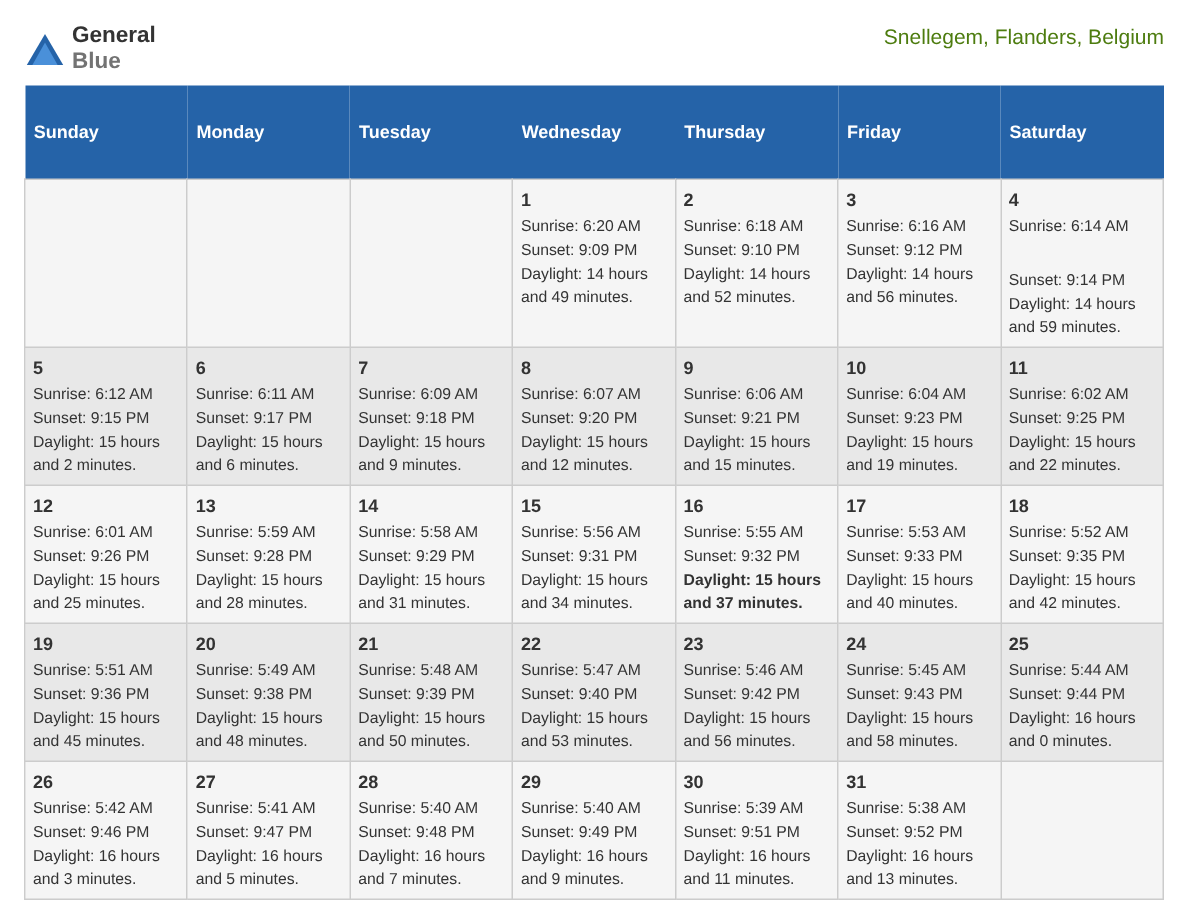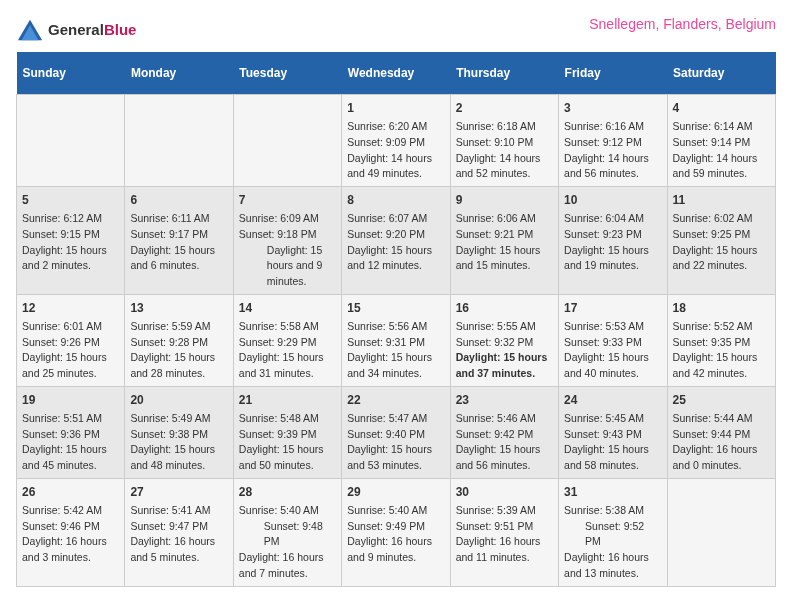--- a/index.html
+++ b/index.html
@@ -16,58 +16,59 @@
       align-items: flex-start;
       margin-bottom: 8px;
     }
     .logo {
       display: flex;
       align-items: center;
       gap: 4px;
     }
     .logo-text {
       display: flex;
+      flex-direction: column;
       line-height: 1.1;
     }
     .logo-general {
       font-size: 15px;
       font-weight: bold;
       color: #333;
     }
     .logo-blue {
       font-size: 15px;
       font-weight: bold;
-      color: #be185d;
+      color: #737373;
     }
     .logo-icon {
       width: 28px;
       height: 28px;
     }
     .title-area {
       text-align: right;
     }
     .main-title {
       font-size: 32px;
       font-weight: bold;
       color: #333;
     }
     .subtitle {
       font-size: 14px;
-      color: #ec4899;
+      color: #4d7c0f;
     }
     table {
       width: 100%;
       border-collapse: collapse;
       font-size: 10.5px;
     }
     thead tr th {
       background-color: #2563a8;
       color: #fff;
       text-align: left;
-      padding: 14px 6px;
+      padding: 24px 6px;
       font-size: 12px;
       font-weight: bold;
     }
     tbody tr td {
       border: 1px solid #ccc;
       vertical-align: top;
       padding: 4px 5px;
       width: 14.28%;
       height: 78px;
       color: #333;
@@ -140,42 +141,42 @@
         </td>
         <td>
           <span class="day-number">3</span>
           <span style="display: block;">Sunrise: 6:16 AM</span>
           <span style="display: block;">Sunset: 9:12 PM</span>
           <span style="display: block;">Daylight: 14 hours and 56 minutes.</span>
         </td>
         <td>
           <span class="day-number">4</span>
           <span style="display: block;">Sunrise: 6:14 AM</span>
-          <span style="display: block;">Sunset: 9:14 PM</span>
+          <span style="display: block; margin-top: 20px;">Sunset: 9:14 PM</span>
           <span style="display: block;">Daylight: 14 hours and 59 minutes.</span>
         </td>
       </tr>
       <tr>
         <td>
           <span class="day-number">5</span>
           <span style="display: block;">Sunrise: 6:12 AM</span>
           <span style="display: block;">Sunset: 9:15 PM</span>
           <span style="display: block;">Daylight: 15 hours and 2 minutes.</span>
         </td>
         <td>
           <span class="day-number">6</span>
           <span style="display: block;">Sunrise: 6:11 AM</span>
           <span style="display: block;">Sunset: 9:17 PM</span>
           <span style="display: block;">Daylight: 15 hours and 6 minutes.</span>
         </td>
         <td>
           <span class="day-number">7</span>
           <span style="display: block;">Sunrise: 6:09 AM</span>
           <span style="display: block;">Sunset: 9:18 PM</span>
-          <span style="display: block; margin-left: 28px;">Daylight: 15 hours and 9 minutes.</span>
+          <span style="display: block;">Daylight: 15 hours and 9 minutes.</span>
         </td>
         <td>
           <span class="day-number">8</span>
           <span style="display: block;">Sunrise: 6:07 AM</span>
           <span style="display: block;">Sunset: 9:20 PM</span>
           <span style="display: block;">Daylight: 15 hours and 12 minutes.</span>
         </td>
         <td>
           <span class="day-number">9</span>
           <span style="display: block;">Sunrise: 6:06 AM</span>
@@ -292,37 +293,37 @@
         </td>
         <td>
           <span class="day-number">27</span>
           <span style="display: block;">Sunrise: 5:41 AM</span>
           <span style="display: block;">Sunset: 9:47 PM</span>
           <span style="display: block;">Daylight: 16 hours and 5 minutes.</span>
         </td>
         <td>
           <span class="day-number">28</span>
           <span style="display: block;">Sunrise: 5:40 AM</span>
-          <span style="display: block; margin-left: 25px;">Sunset: 9:48 PM</span>
+          <span style="display: block;">Sunset: 9:48 PM</span>
           <span style="display: block;">Daylight: 16 hours and 7 minutes.</span>
         </td>
         <td>
           <span class="day-number">29</span>
           <span style="display: block;">Sunrise: 5:40 AM</span>
           <span style="display: block;">Sunset: 9:49 PM</span>
           <span style="display: block;">Daylight: 16 hours and 9 minutes.</span>
         </td>
         <td>
           <span class="day-number">30</span>
           <span style="display: block;">Sunrise: 5:39 AM</span>
           <span style="display: block;">Sunset: 9:51 PM</span>
           <span style="display: block;">Daylight: 16 hours and 11 minutes.</span>
         </td>
         <td>
           <span class="day-number">31</span>
           <span style="display: block;">Sunrise: 5:38 AM</span>
-          <span style="display: block; margin-left: 21px;">Sunset: 9:52 PM</span>
+          <span style="display: block;">Sunset: 9:52 PM</span>
           <span style="display: block;">Daylight: 16 hours and 13 minutes.</span>
         </td>
         <td class="empty-cell"></td>
       </tr>
     </tbody>
 </table>
 
 </body></html>

